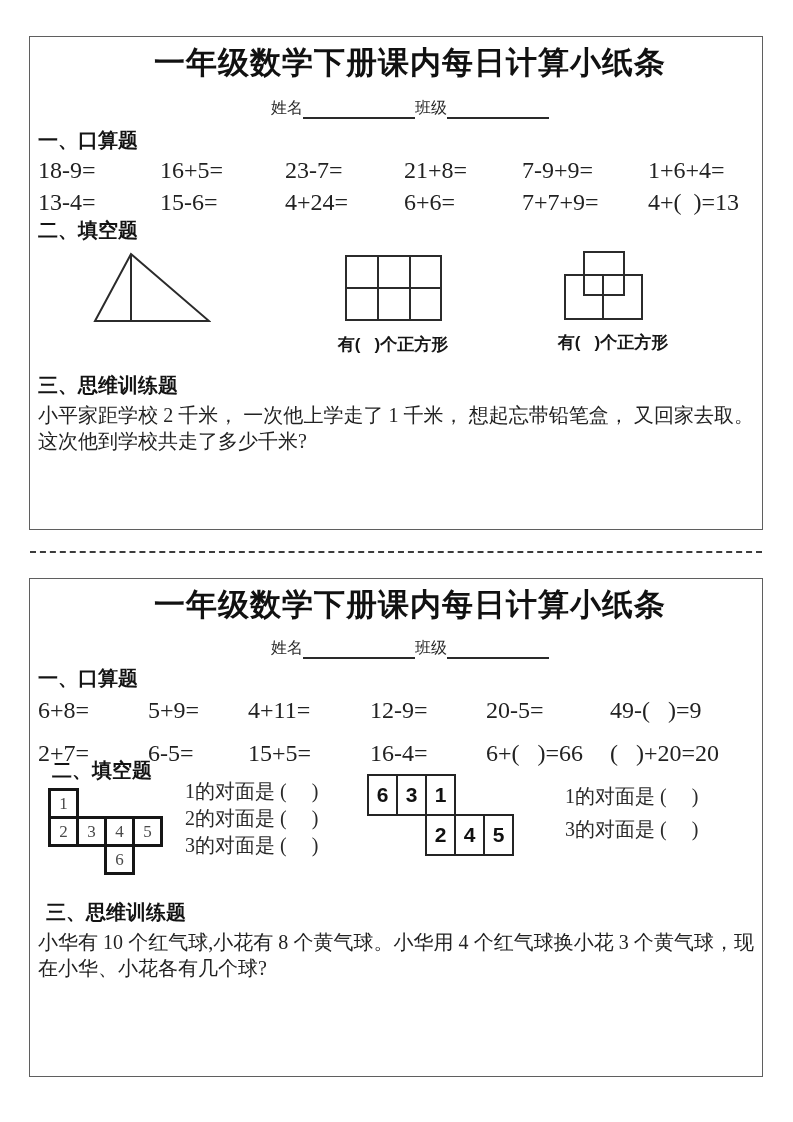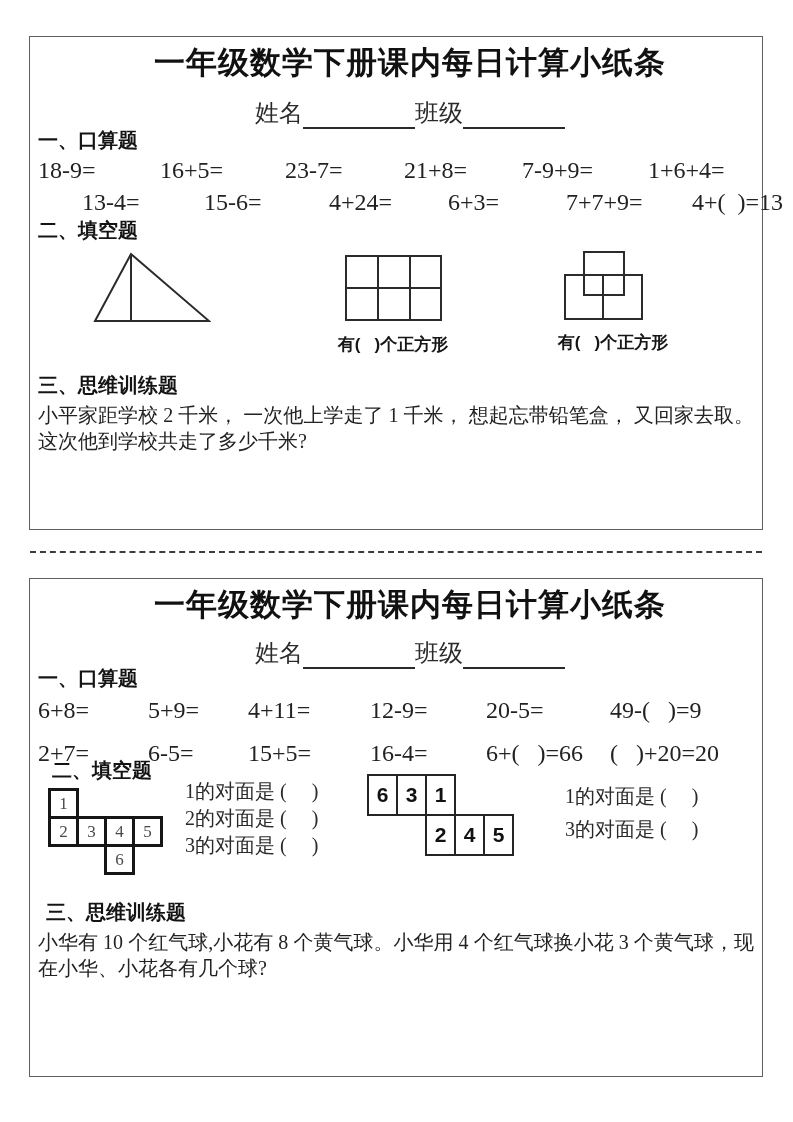--- a/index.html
+++ b/index.html
@@ -4,41 +4,41 @@
 <style>
   html,body{margin:0;padding:0;background:#fff;}
   .page{position:relative;width:793px;height:1122px;background:#ffffff;
         font-family:"Liberation Serif",serif;color:#1c1c1c;overflow:hidden;}
   .slip{position:absolute;left:29px;width:732px;border:1px solid #5f5f5f;background:#fff;}
   #slip1{top:36px;height:492px;}
   #slip2{top:578px;height:497px;}
 
   .title{position:absolute;top:8px;left:0;right:0;margin:0;text-align:center;
          font-size:31px;line-height:36px;font-weight:bold;letter-spacing:1px;padding-left:28px;color:#111;}
-  .nameline{position:absolute;left:4px;right:0;text-align:center;font-size:24px;padding-left:24px;color:#2a2a2a;}
+  .nameline{position:absolute;left:4px;right:0;text-align:center;font-size:16px;padding-left:24px;color:#2a2a2a;}
   #slip1 .nameline{top:60px;}
   #slip2 .nameline{top:58px;}
   .blank{display:inline-block;border-bottom:2px solid #2a2a2a;height:20px;vertical-align:bottom;}
   .blank-name{width:112px;}
   .blank-class{width:102px;}
 
   .heading{position:absolute;margin:0;font-size:20px;font-weight:bold;
            font-family:"Liberation Sans",sans-serif;color:#141414;white-space:pre;}
   #slip1 .h-oral{top:90px;left:8px;}
   #slip1 .h-fill{top:180px;left:8px;}
   #slip1 .h-think{top:335px;left:8px;}
   #slip2 .h-oral{top:86px;left:8px;}
   #slip2 .h-fill{top:178px;left:22px;}
   #slip2 .h-think{top:320px;left:16px;}
 
   .orow{position:absolute;left:8px;right:2px;display:grid;font-size:24px;white-space:pre;color:#222;}
   #slip1 .orow{grid-template-columns:122px 125px 119px 118px 126px 1fr;}
   #slip2 .orow{grid-template-columns:110px 100px 122px 116px 124px 1fr;}
   #slip1 .orow-1{top:120px;}
-  #slip1 .orow-2{top:152px;margin-left:44px;}
+  #slip1 .orow-2{top:152px;}
   #slip2 .orow-1{top:118px;}
   #slip2 .orow-2{top:161px;}
 
   .figures{position:absolute;left:8px;}
   #slip1 .figures{top:210px;width:716px;height:116px;}
   #slip2 .figures{top:195px;width:716px;height:112px;}
   .figsvg{position:absolute;}
   .figsvg path,.figsvg rect,.figsvg line,.figsvg polygon{fill:none;stroke:#2b2b2b;stroke-width:2;}
   .figlabel{position:absolute;font-family:"Liberation Sans",sans-serif;font-weight:bold;
             font-size:17px;white-space:pre;text-align:center;color:#161616;}
@@ -80,21 +80,21 @@
       <span>16+5=</span>
       <span>23-7=</span>
       <span>21+8=</span>
       <span>7-9+9=</span>
       <span>1+6+4=</span>
     </div>
     <div class="orow orow-2">
       <span>13-4=</span>
       <span>15-6=</span>
       <span>4+24=</span>
-      <span>6+3=</span>
+      <span>6+6=</span>
       <span>7+7+9=</span>
       <span>4+(  )=13</span>
     </div>
 
     <h2 class="heading h-fill">二、填空题</h2>
 
     <div class="figures">
       <svg class="figsvg" style="left:55px;top:5px" width="118" height="72" viewBox="0 0 118 72">
         <polygon points="38,2 2,69 116,69"></polygon>
         <line x1="38" y1="2" x2="38" y2="69"></line>

